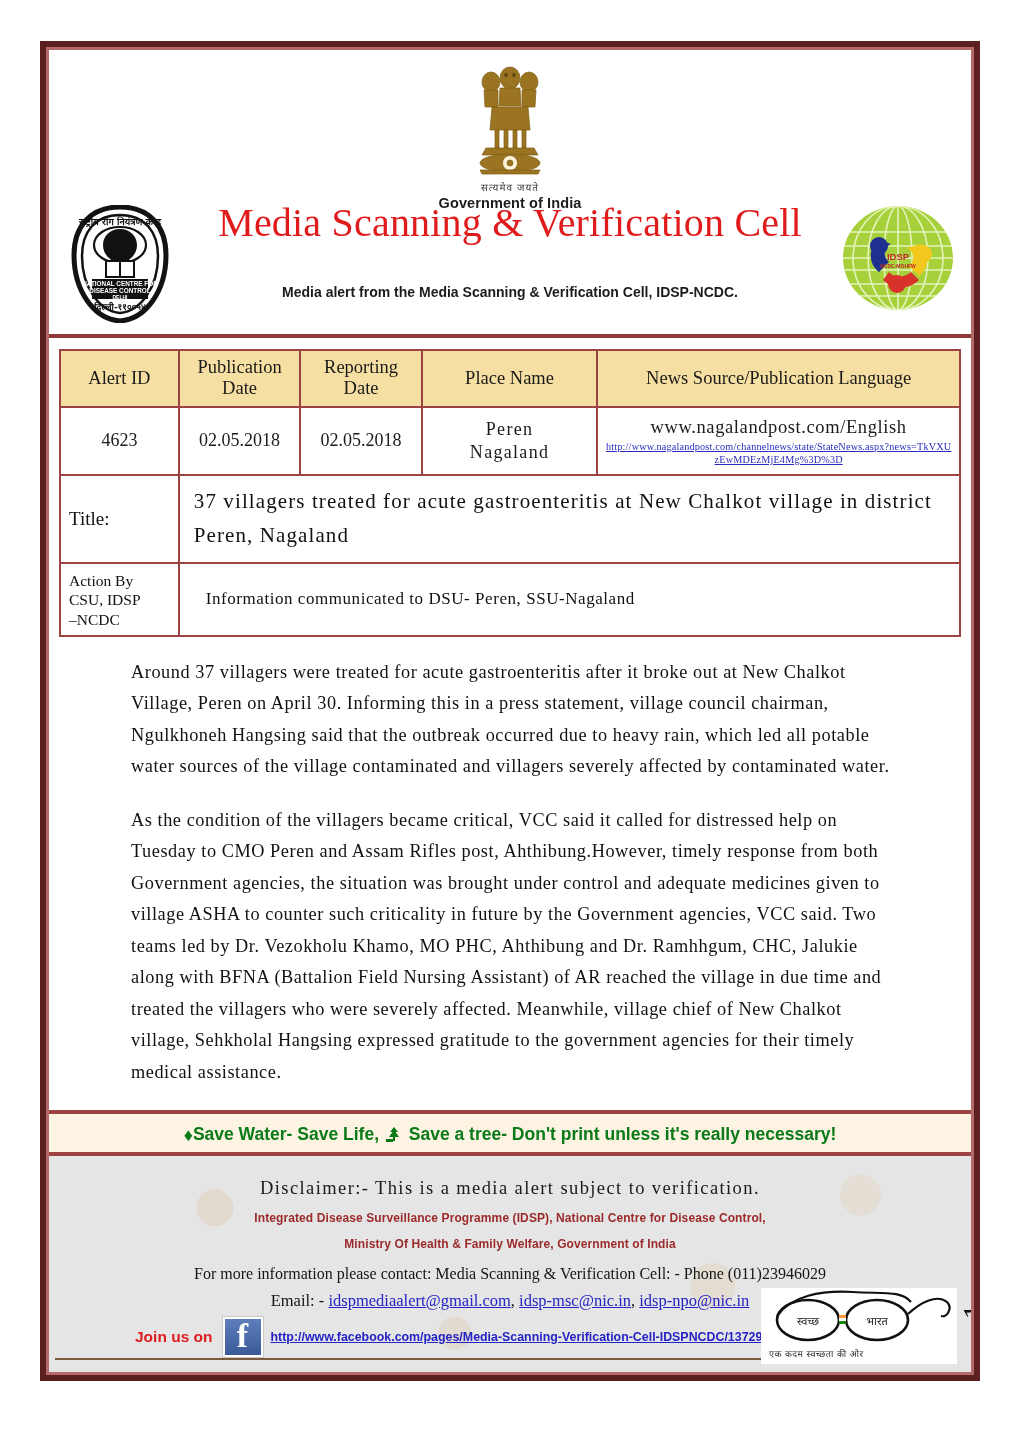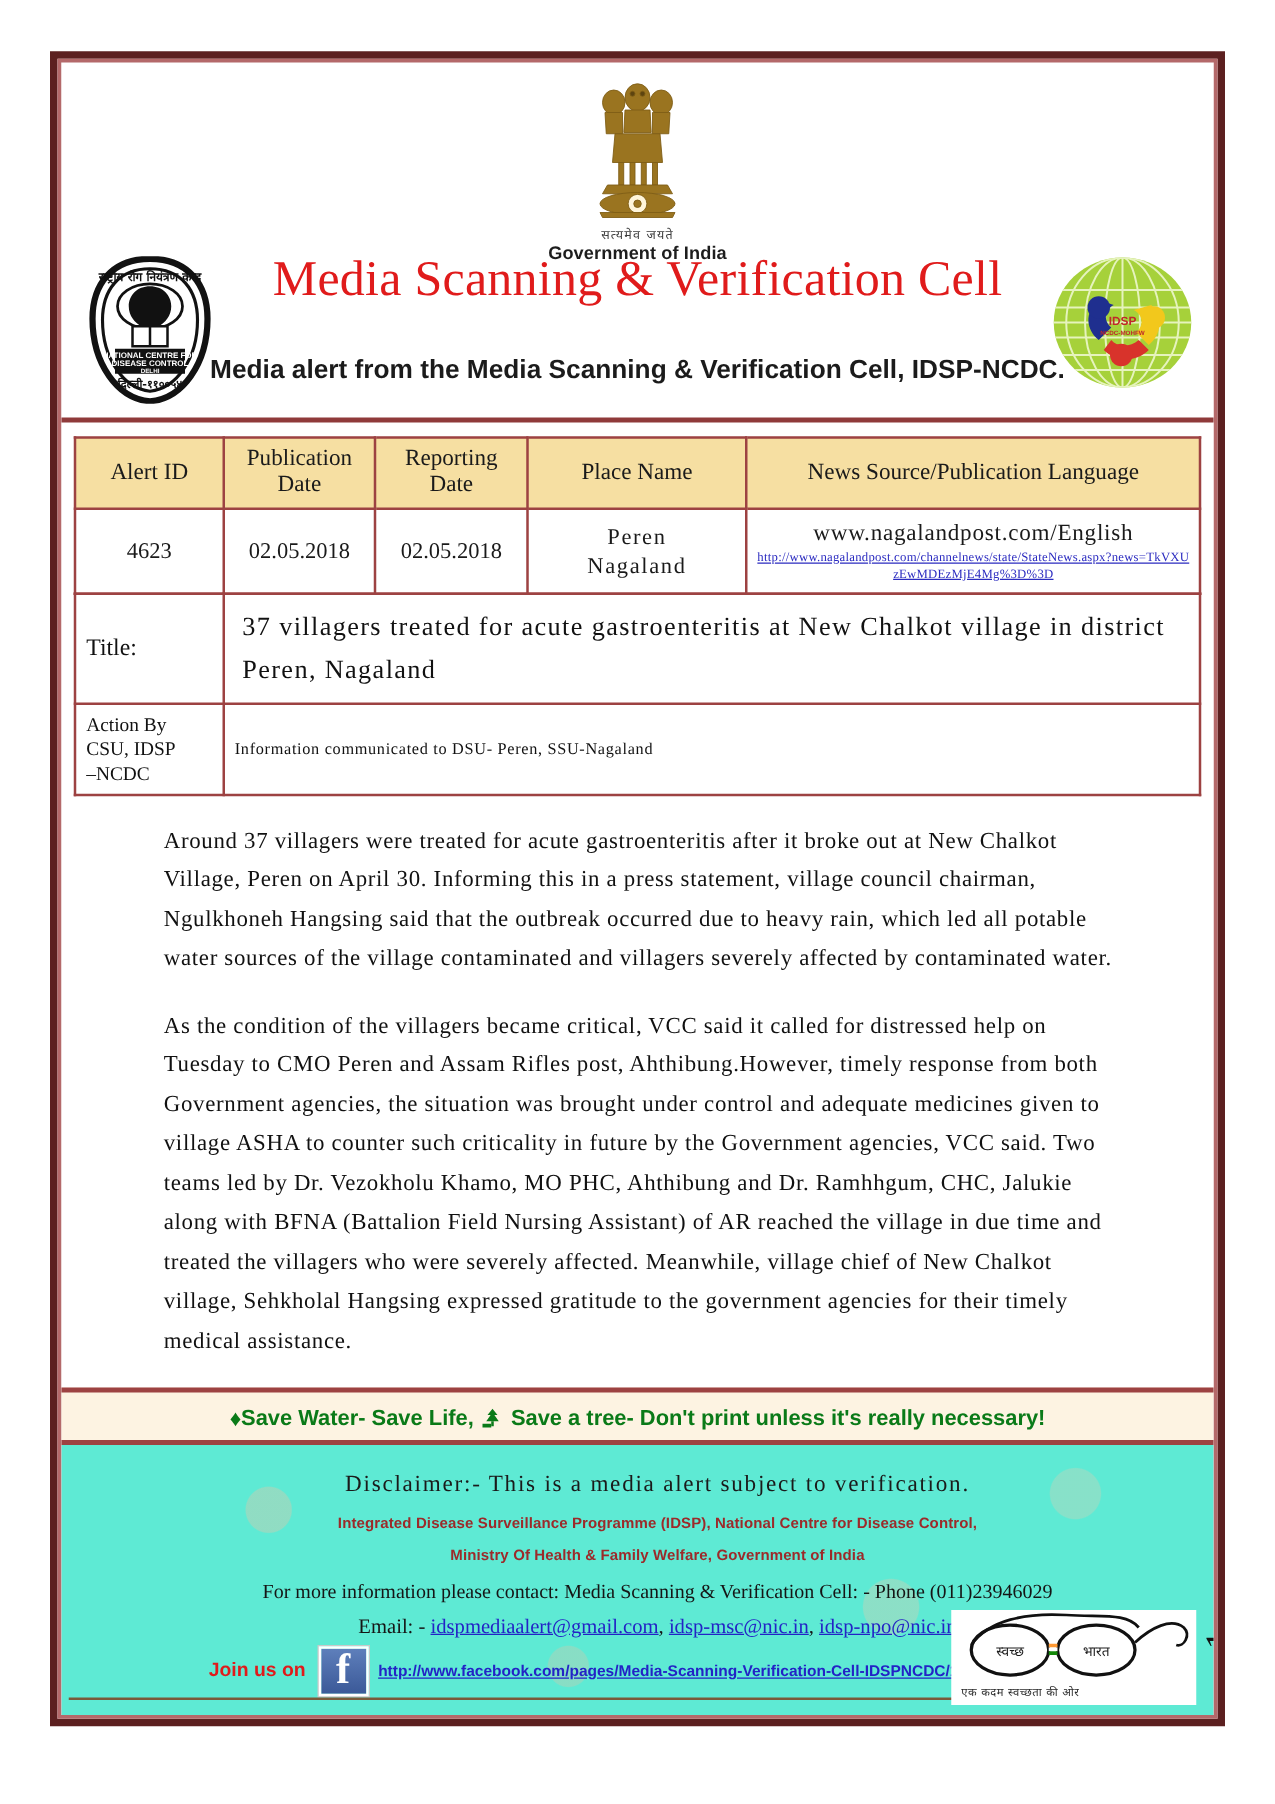--- a/index.html
+++ b/index.html
@@ -85,21 +85,21 @@
     font-size: 40px;
     color: #e01b1b;
     letter-spacing: 0.2px;
     line-height: 1.05;
   }
   .msvc-sub {
     position: absolute;
     left: 0; right: 0; top: 234px;
     text-align: center;
     font-family: "Liberation Sans", sans-serif;
-    font-size: 21px;
+    font-size: 14px;
     font-weight: bold;
     color: #1b1b1b;
   }
 
   .masthead-rule {
     position: absolute;
     left: 0; right: 0; bottom: 0;
     height: 4px;
     background: #8f3a3a;
   }
@@ -181,23 +181,23 @@
     vertical-align: top;
     padding-top: 7px;
   }
   .title-value {
     font-size: 21px;
     letter-spacing: 1.1px;
     line-height: 1.62;
     padding: 8px 10px 10px 14px;
   }
   .action-value {
-    font-size: 13px;
+    font-size: 17px;
     letter-spacing: 0.55px;
-    padding: 10px 10px 10px 8px;
+    padding: 10px 10px 10px 26px;
   }
 
   
   .body-block {
     padding: 20px 66px 0 82px;
   }
   .body-block p {
     font-family: "Liberation Serif", serif;
     font-size: 18.3px;
     line-height: 1.72;
@@ -227,23 +227,22 @@
     white-space: nowrap;
   }
   .drop-icon { font-size: 18px; vertical-align: -1px; }
   .tree-icon { display: inline-block; vertical-align: -3px; margin: 0 1px; }
 
   
   .footer {
     position: absolute;
     left: 0; right: 0;
     top: 1106px; bottom: 0;
-    background: #5eead4;
+    background: #e5e5e5;
     overflow: hidden;
-    padding-left: 32px;
   }
   .footer::before {
     content: "";
     position: absolute; inset: 0;
     background:
       radial-gradient(circle at 18% 24%, rgba(220,200,170,.40) 0 18px, transparent 19px),
       radial-gradient(circle at 72% 60%, rgba(222,205,175,.36) 0 22px, transparent 23px),
       radial-gradient(circle at 44% 82%, rgba(218,198,168,.34) 0 16px, transparent 17px),
       radial-gradient(circle at 88% 18%, rgba(224,206,178,.32) 0 20px, transparent 21px);
     pointer-events: none;

